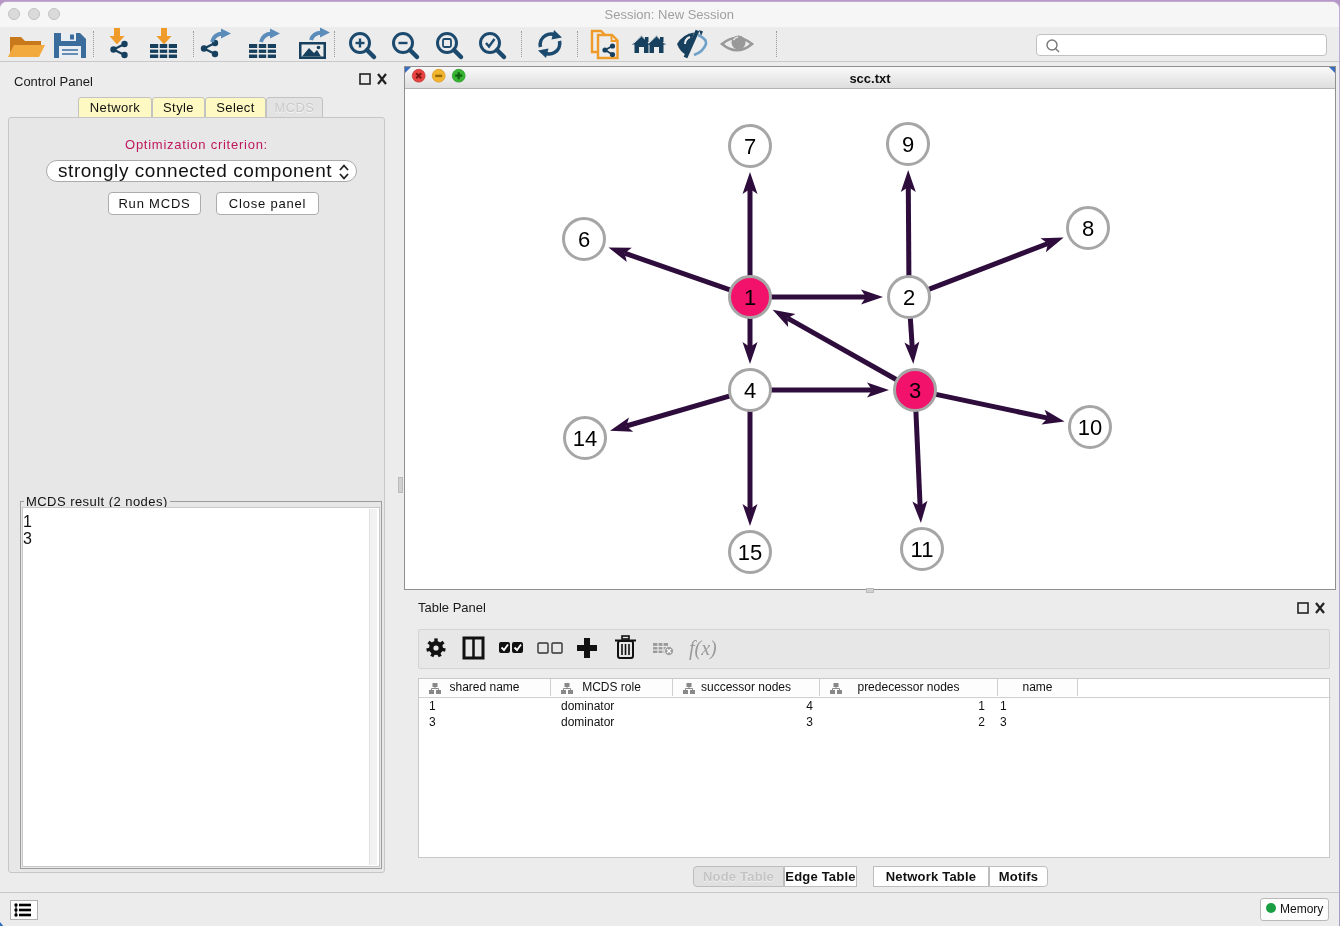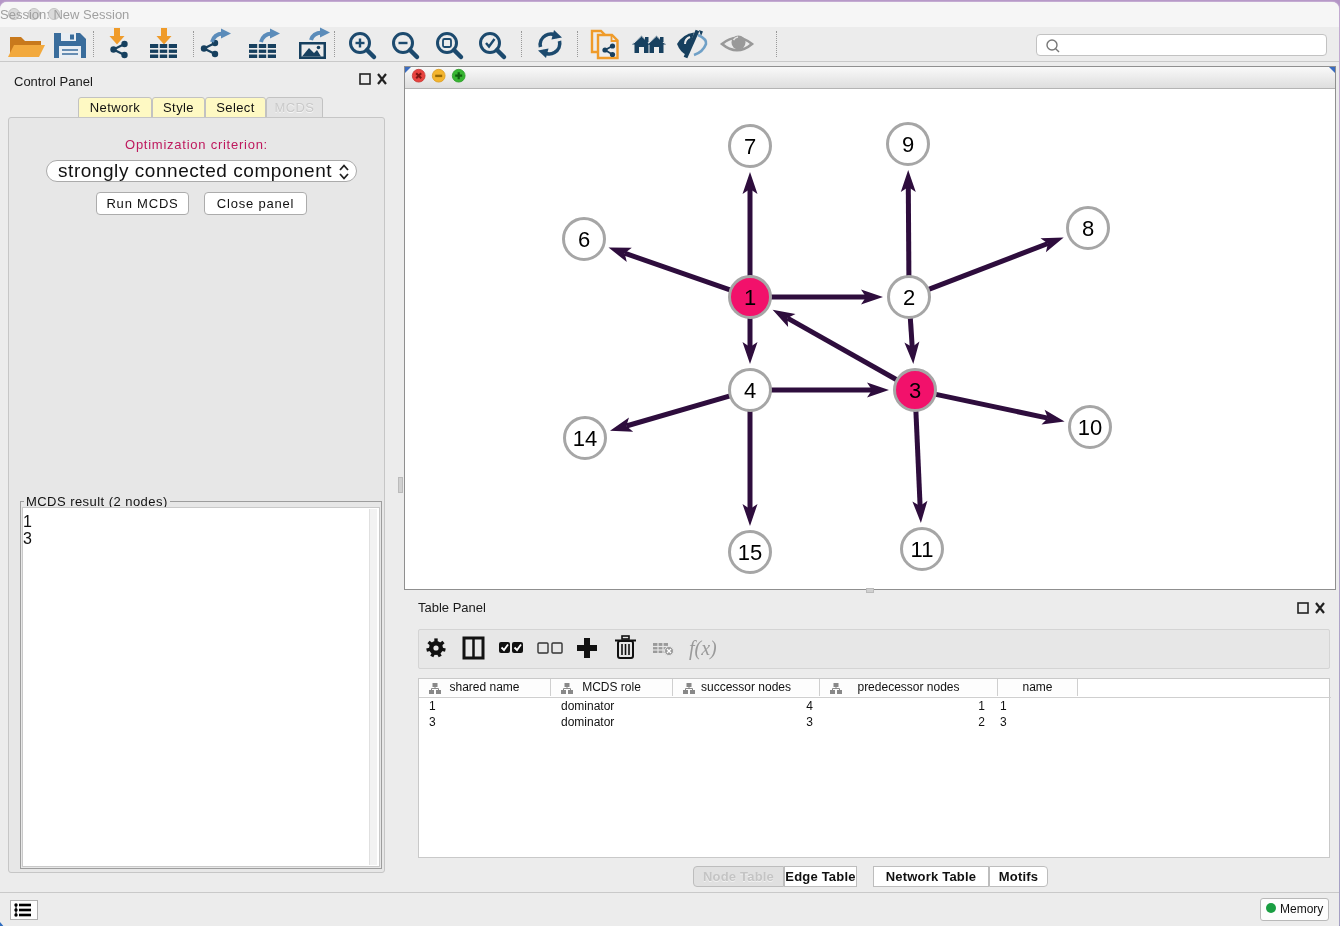--- a/index.html
+++ b/index.html
@@ -1,31 +1,31 @@
 <!DOCTYPE html>
 <html><head>
 <meta charset="utf-8">
 <style>
 * { margin:0; padding:0; box-sizing:border-box; }
 body { font-family:"Liberation Sans", sans-serif; width:1340px; height:926px; overflow:hidden; }
 #screen { position:relative; width:1340px; height:926px; filter:blur(0px); background:linear-gradient(#b495c6,#8d87b5); }
 #app { position:absolute; left:0; top:2px; width:1338.5px; height:924px; border-radius:7px 7px 0 0; background:#ececec; box-shadow:0 0 2px rgba(255,255,255,.8); }
 #titlebar { position:absolute; left:0; top:0; width:100%; height:25px; background:#f6f6f6; border-radius:7px 7px 0 0; }
 .tl { position:absolute; top:6px; width:12px; height:12px; border-radius:50%; background:#dadada; border:1px solid #c3c3c3; }
-#wintitle { position:absolute; top:5px; width:100%; text-align:left; font-size:13px; color:#a0a0a0; }
+#wintitle { position:absolute; top:5px; width:100%; text-align:center; font-size:13px; color:#a0a0a0; }
 #toolbar { position:absolute; left:0; top:25px; width:100%; height:35px; background:#ececec; border-bottom:1px solid #c9c9c9; }
 .tsep { position:absolute; top:4px; height:26px; width:0; border-left:1px dotted #999; }
 #search { position:absolute; left:1036px; top:7px; width:291px; height:22px; background:#fff; border:1px solid #c2c2c2; border-radius:4px; }
 
 .panel-head { position:absolute; font-size:13px; color:#1a1a1a; }
 .cptab { position:absolute; top:95px; height:21px; border:1px solid #c2c2c2; background:#fef9c3; font-size:13px; color:#111; text-align:center; line-height:19px; border-radius:3px 3px 0 0; letter-spacing:0.4px; }
 #cpbody { position:absolute; left:8px; top:115px; width:377px; height:756px; background:#e7e7e7; border:1px solid #c6c6c6; border-radius:3px; }
 #optlabel { position:absolute; left:0; top:19px; width:100%; text-align:center; font-size:13px; color:#be185d; letter-spacing:0.75px; }
 #optsel { position:absolute; left:37px; top:42px; width:311px; height:22px; background:#fff; border:1px solid #ababab; border-radius:11px; font-size:19px; color:#111; line-height:20px; padding-left:11px; letter-spacing:0.55px; }
-.cpbtn { position:absolute; top:74px; height:23px; background:#fff; border:1px solid #acacac; border-radius:4px; font-size:13px; color:#111; text-align:center; line-height:21px; letter-spacing:0.8px; }
+.cpbtn { position:absolute; top:74px; height:23px; background:#fff; border:1px solid #acacac; border-radius:4px; font-size:13px; color:#111; text-align:center; line-height:21px; letter-spacing:0.8px;margin-left:12px; }
 #fieldset { position:absolute; left:11px; top:383px; width:362px; height:368px; border:1px solid #9d9d9d; }
 #fslegend { position:absolute; left:3px; top:-8px; background:#e7e7e7; padding:0 2px; font-size:13px; color:#111; letter-spacing:0.45px; }
 #fsinner { position:absolute; left:1px; top:5px; width:358px; height:360px; background:#fff; border:1px solid #c9c9c9; font-size:16px; color:#111; line-height:16.5px; padding:6px 0 0 0px; }
 #fsscroll { position:absolute; right:2px; top:1px; width:8px; height:356px; background:#f2f2f2; border-left:1px solid #e0e0e0;}
 
 #netwin { position:absolute; left:404px; top:64px; width:932px; height:524px; border:1px solid #8f8f8f; background:#fff; }
 #nettitle { position:absolute; left:0; top:0; width:100%; height:22px; background:linear-gradient(#f9f9f9,#dedede); border-bottom:1px solid #b4b4b4; }
 #nettext { position:absolute; top:4px; width:100%; text-align:center; font-size:13px; font-weight:bold; color:#111; }
 #graph { position:absolute; left:0; top:22px; filter:blur(0px); }
 
@@ -198,20 +198,21 @@
     <div id="nettitle">
       <svg width="80" height="22" style="position:absolute;left:0;top:0">
             <polygon points="0,0 6,0 0,6" fill="#3a6cc0"></polygon>
         <circle cx="13.7" cy="8.7" r="6.4" fill="#e8433f" stroke="#c43935" stroke-width="0.8"></circle>
         <path d="M11.2 6.2 L16.2 11.2 M16.2 6.2 L11.2 11.2" stroke="#7e1613" stroke-width="2"></path>
         <circle cx="33.7" cy="8.7" r="6.4" fill="#f4b52e" stroke="#d99c22" stroke-width="0.8"></circle>
         <rect x="30.2" y="7.7" width="7" height="2.4" fill="#956906"></rect>
         <circle cx="53.7" cy="8.7" r="6.4" fill="#37b532" stroke="#2b9b28" stroke-width="0.8"></circle>
         <path d="M53.7 5.2 L53.7 12.2 M50.2 8.7 L57.2 8.7" stroke="#115e10" stroke-width="2.2"></path>
       </svg>
+      <div id="nettext">scc.txt</div>
           <svg width="8" height="8" style="position:absolute;right:0;top:0">
             <polygon points="8,0 8,6 2,0" fill="#3a6cc0"></polygon>
           </svg>
     </div>
     <svg id="graph" width="930" height="500" viewBox="405 89 930 500" font-family="Liberation Sans, sans-serif">
           <g stroke="#2e0d3d" stroke-width="5" fill="#2e0d3d">
             <line x1="750.0" y1="278.0" x2="750.0" y2="189.0"></line>
             <polygon stroke="none" points="750.0,172.0 757.5,194.0 750.0,189.0 742.5,194.0"></polygon>
             <line x1="732.1" y1="290.7" x2="624.6" y2="253.2"></line>
             <polygon stroke="none" points="608.5,247.6 631.8,247.8 624.6,253.2 626.8,261.9"></polygon>

